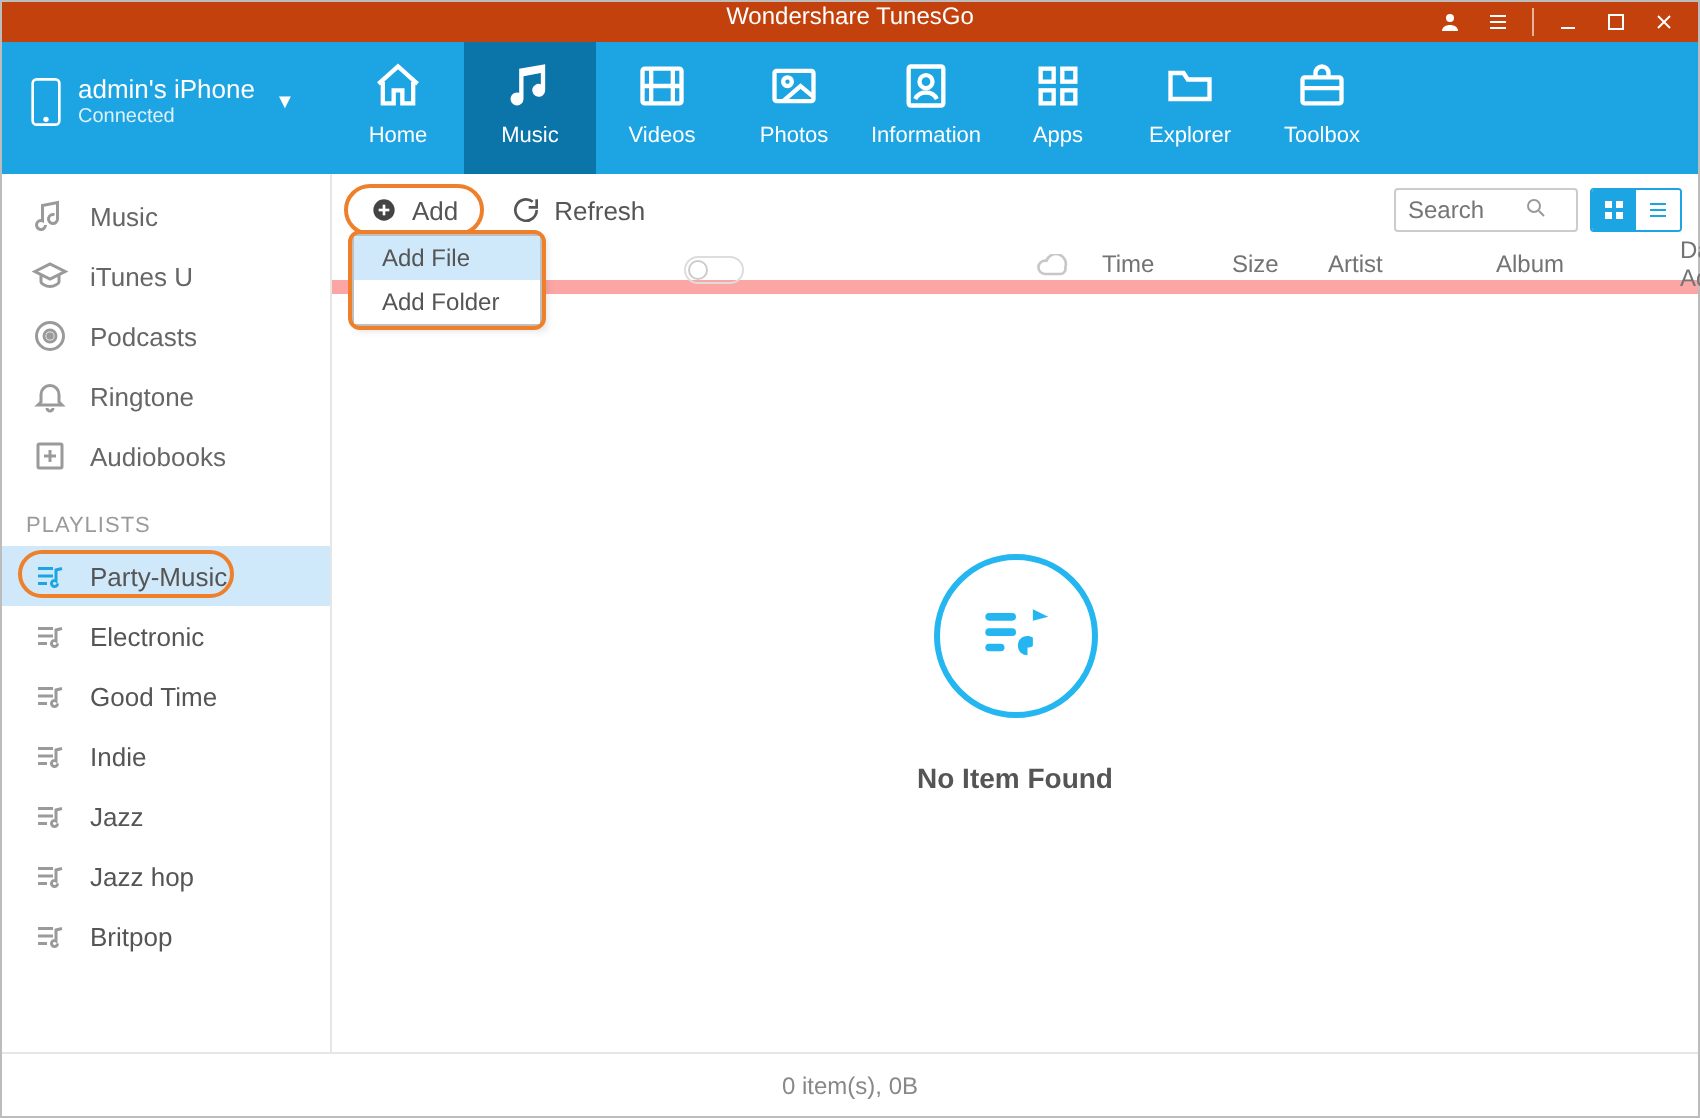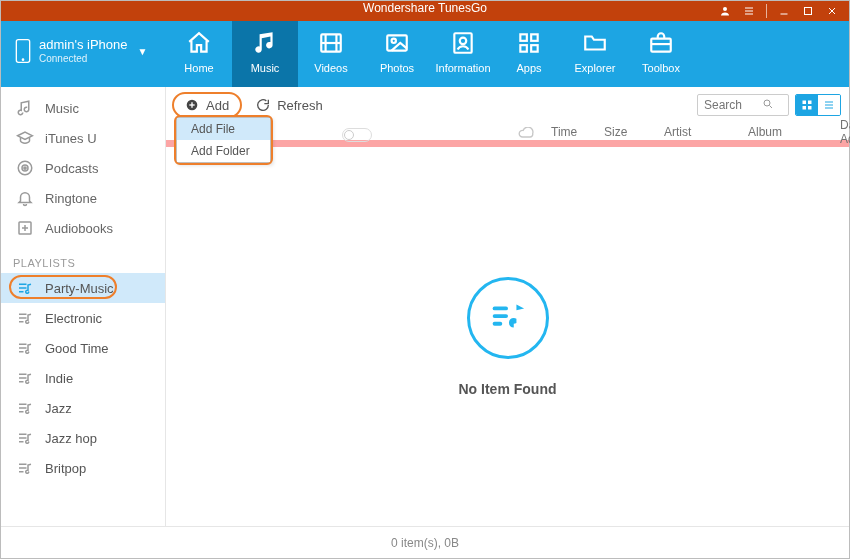--- a/index.html
+++ b/index.html
@@ -60,21 +60,21 @@
   .add-menu { position: absolute; left: 10px; top: 30px; background: #fff; border: 1px solid #bfbfbf; box-shadow: 2px 2px 4px rgba(0,0,0,0.15); z-index: 10; }
   .add-menu .mi { padding: 4px 20px 4px 14px; font-size: 12px; cursor: pointer; white-space: nowrap; }
   .add-menu .mi.hover { background: #d0e9fa; }
   .add-menu .highlight-ring { left: -3px; top: -3px; right: -3px; bottom: -3px; width: auto; height: auto; border-radius: 6px; }
 
   
   .cols { height: 24px; display:flex; align-items:center; border-bottom: 7px solid #fca5a5; padding-left: 172px; gap: 0; color:#737373; font-size:12px; position: relative; }
   .cols .cloud { position:absolute; left: 352px; top:4px; color:#bbb; }
   .cols .col { }
   .col-time  { position:absolute; left:385px; }
-  .col-size  { position:absolute; left:438px; }
+  .col-size  { position:absolute; left:450px; }
   .col-artist{ position:absolute; left:498px; }
   .col-album { position:absolute; left:582px; }
   .col-date  { position:absolute; left:674px; }
   .cols .chk-pill{ position:absolute; left:176px; top:5px; width:30px; height:14px; border:1px solid #ddd; border-radius:8px; }
   .cols .chk-pill .dot{ width:10px; height:10px; background:#fff; border:1px solid #ccc; border-radius:50%; position:absolute; left:1px; top:1px; }
 
   
   .empty { flex:1; display:flex; flex-direction:column; align-items:center; justify-content:center; gap: 22px; color:#555; }
   .empty .big-icon { width: 82px; height:82px; border: 3px solid #23b6f0; border-radius: 50%; display:flex; align-items:center; justify-content:center; }
   .empty .msg { font-weight: 600; font-size: 14px; }

